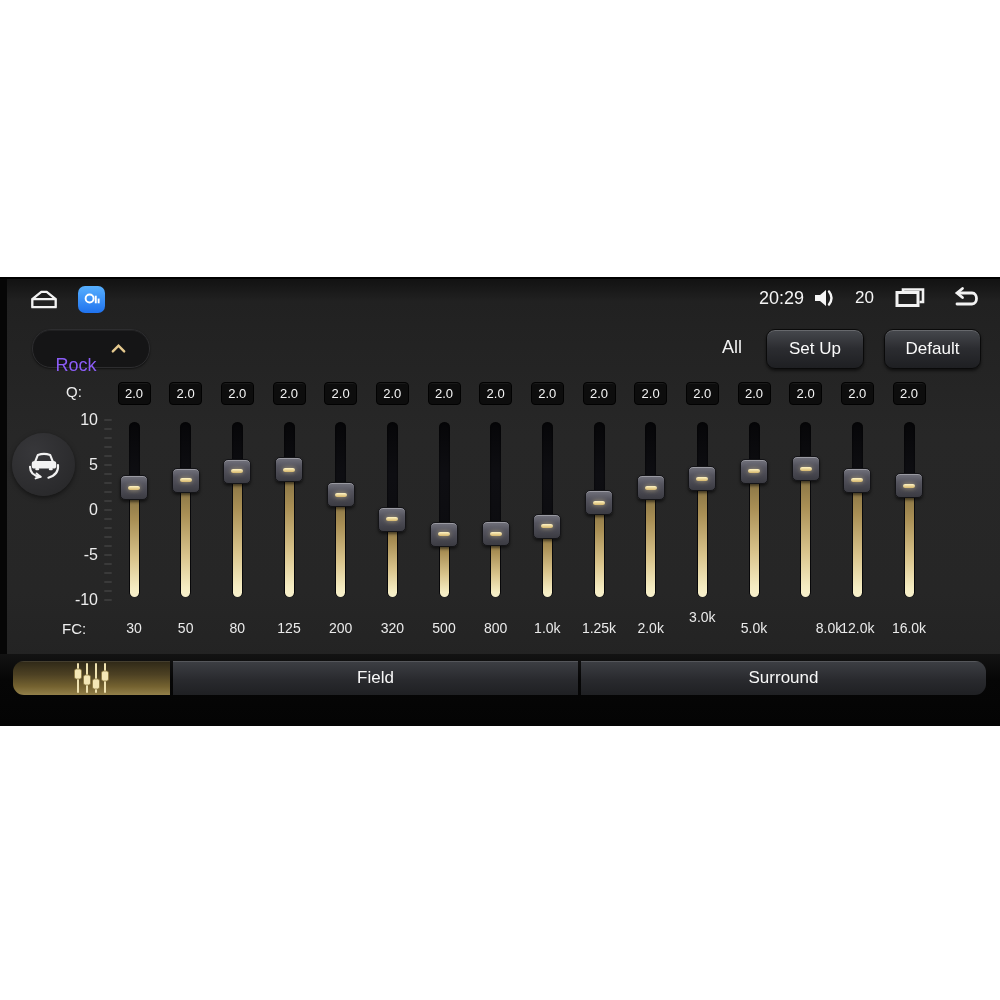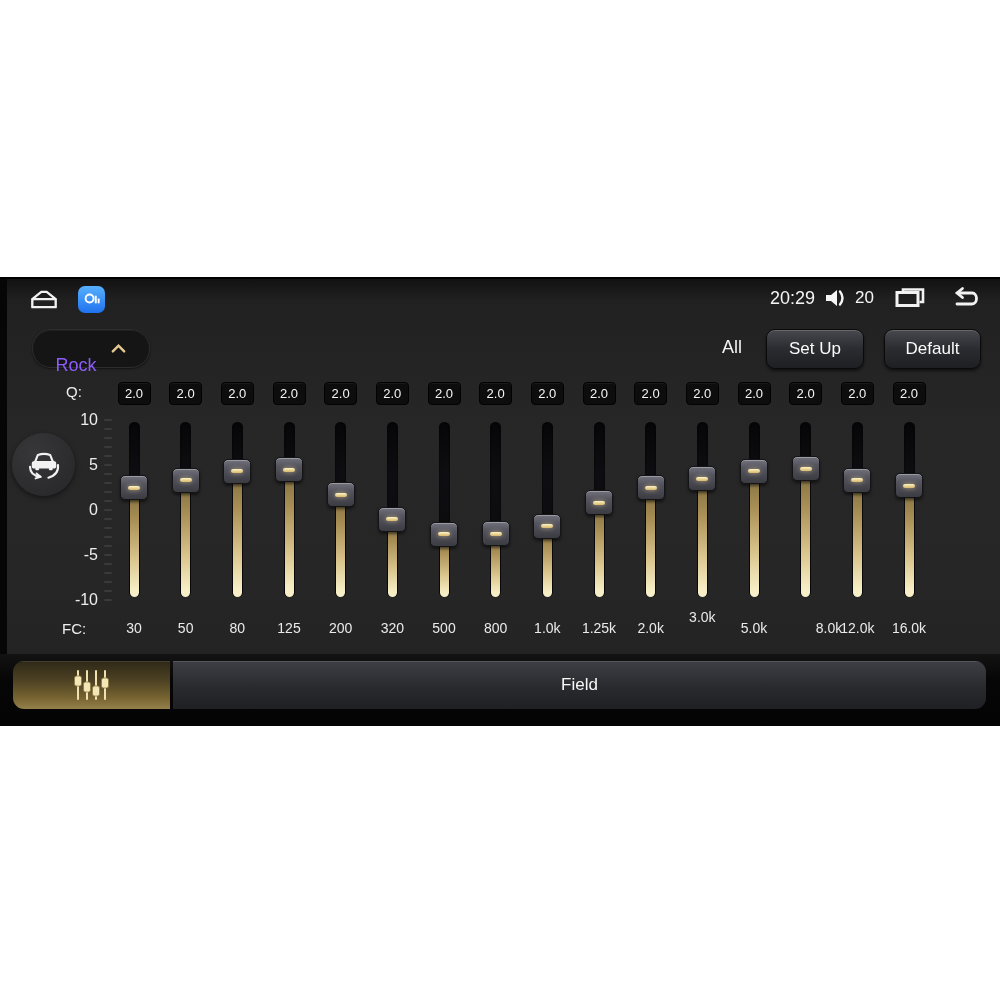--- a/index.html
+++ b/index.html
@@ -10,21 +10,21 @@
   .screen{position:absolute;left:0;top:277px;width:1000px;height:447px;
           background:linear-gradient(180deg,#121212 0%,#212121 5%,#272727 35%,#262626 70%,#202020 100%);
           border-top:2px solid #000;overflow:hidden;}
   .left-bezel{position:absolute;left:0;top:0;width:7px;height:100%;background:#060606;}
 
   
   .statusbar{position:absolute;left:0;top:4px;width:100%;height:32px;}
   .sb-left{position:absolute;left:26px;top:3px;display:flex;align-items:center;gap:16px;}
   .sb-right{position:absolute;right:18px;top:3px;display:flex;align-items:center;}
   .sb-time{color:#f5f5f5;font-size:18px;}
-  .sb-vol{color:#f5f5f5;font-size:17px;margin-left:7px;}
+  .sb-vol{color:#f5f5f5;font-size:17px;margin-left:18px;}
   .app-icon{width:27px;height:27px;border-radius:7px;
             background:linear-gradient(180deg,#57b0ff,#1f72ee);
             display:flex;align-items:center;justify-content:center;}
 
   
   .preset-pill{position:absolute;left:32px;top:50px;width:116px;height:37px;border-radius:19px;
                background:#151516;border:1px solid #2d2d2f;
                box-shadow:inset 0 1px 0 rgba(255,255,255,.05),0 1px 2px rgba(0,0,0,.5);
                display:flex;align-items:center;justify-content:center;gap:13px;cursor:pointer;}
   .preset-pill .lbl{color:#8b5cf6;font-size:18px;margin-top:34px;}
@@ -60,21 +60,21 @@
   .freq{position:absolute;width:56px;text-align:center;color:#eaeaea;font-size:14px;}
 
   
   .field-circle{position:absolute;left:12px;top:154px;width:63px;height:63px;border-radius:50%;
                 background:radial-gradient(circle at 35% 30%,#37373a,#2b2b2d 70%,#252527);
                 box-shadow:0 2px 5px rgba(0,0,0,.5);display:flex;align-items:center;justify-content:center;cursor:pointer;}
 
   
   .tab-strip{position:absolute;left:0;top:375px;width:100%;height:72px;
              background:linear-gradient(180deg,#131313 0%,#060606 35%,#040404 100%);}
-  .tab-row{position:absolute;left:13px;top:7px;width:973px;height:48px;display:flex;gap:3px;
+  .tab-row{position:absolute;left:13px;top:7px;width:973px;height:34px;display:flex;gap:3px;
            border-radius:11px;overflow:hidden;text-align:center;}
   .tab{background:linear-gradient(180deg,#3d3f44 0%,#292a2e 55%,#1f2023 100%);
        box-shadow:inset 0 1px 0 rgba(255,255,255,.13);
        display:flex;align-items:center;justify-content:center;
        color:#f7f7f7;font-size:17px;cursor:pointer;}
   .tab.icon-tab{flex:0 0 157px;
        background:linear-gradient(180deg,#2e2817 0%,#4d4123 40%,#746230 75%,#93804a 100%);
        box-shadow:inset 0 1px 0 rgba(255,255,255,.10);}
   .tab.txt{flex:1;}
 </style>
@@ -311,15 +311,16 @@
             <g fill="#f4e7b6" stroke="#8b7840" stroke-width="0.8">
               <rect x="4.5" y="8" width="7" height="10" rx="2"></rect>
               <rect x="13.5" y="14" width="7" height="10" rx="2"></rect>
               <rect x="22.5" y="18" width="7" height="10" rx="2"></rect>
               <rect x="31.5" y="10" width="7" height="10" rx="2"></rect>
             </g>
           </svg>
         </span>
       </div>
       <div class="tab txt">Field</div>
+      <div class="tab txt">Surround</div>
     </div>
   </div>
 </div>
 
 </body></html>

